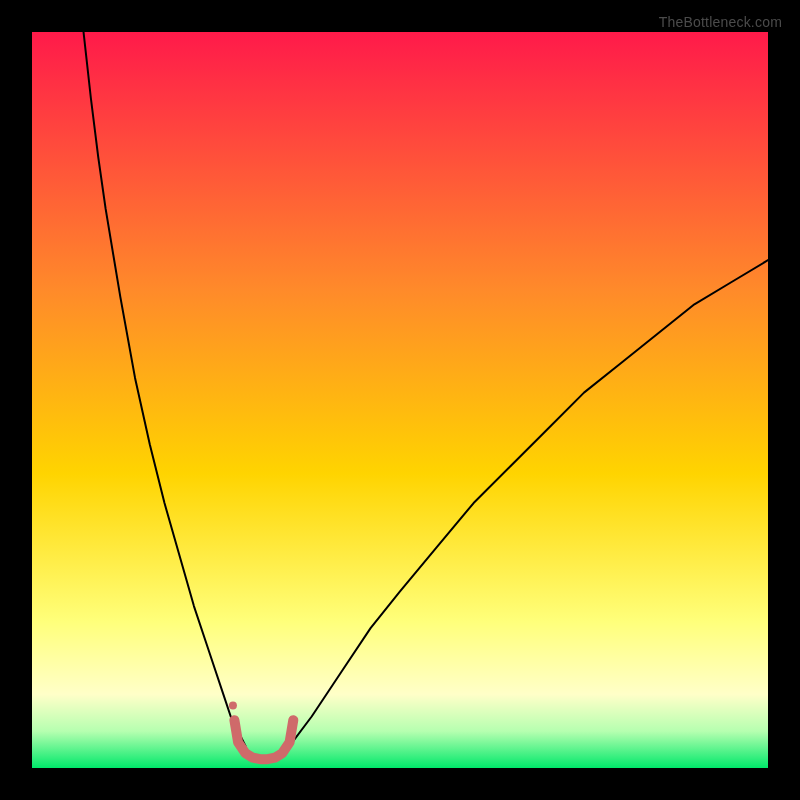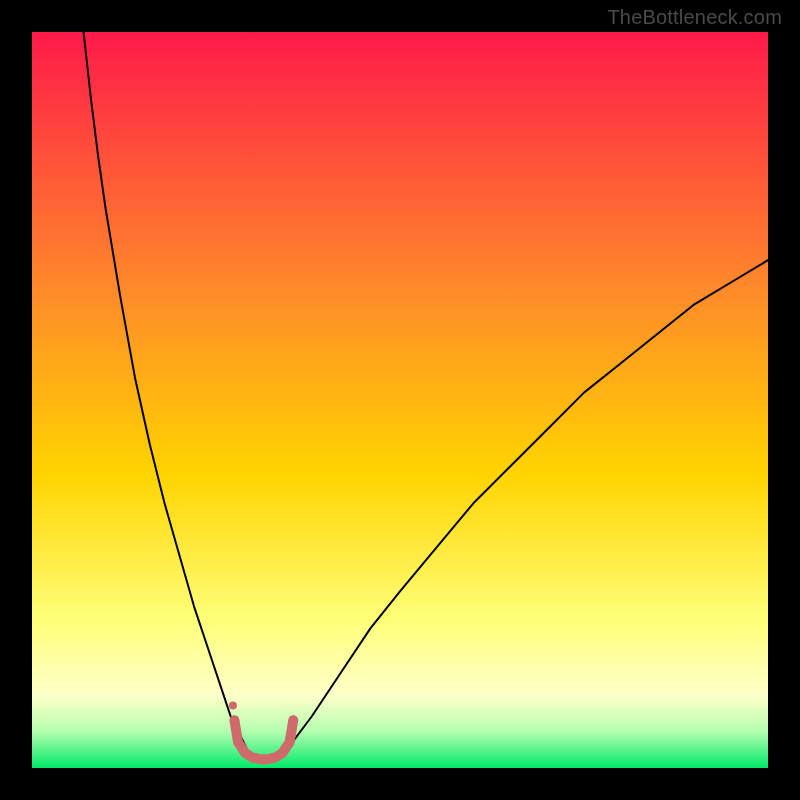--- a/index.html
+++ b/index.html
@@ -20,24 +20,24 @@
   .plot {
     position: absolute;
     left: 32px;
     top: 32px;
     width: 736px;
     height: 736px;
     overflow: hidden;
   }
   .watermark {
     position: absolute;
-    top: 6px;
+    top: 14px;
     right: 18px;
     color: #4b4b4b;
-    font-size: 20px;
+    font-size: 14px;
     font-weight: 400;
     letter-spacing: 0.2px;
   }
 </style>
 </head>
 <body>
 
 <div class="frame">
   <svg class="plot" viewBox="0 0 736 736" preserveAspectRatio="none">
     <defs>

